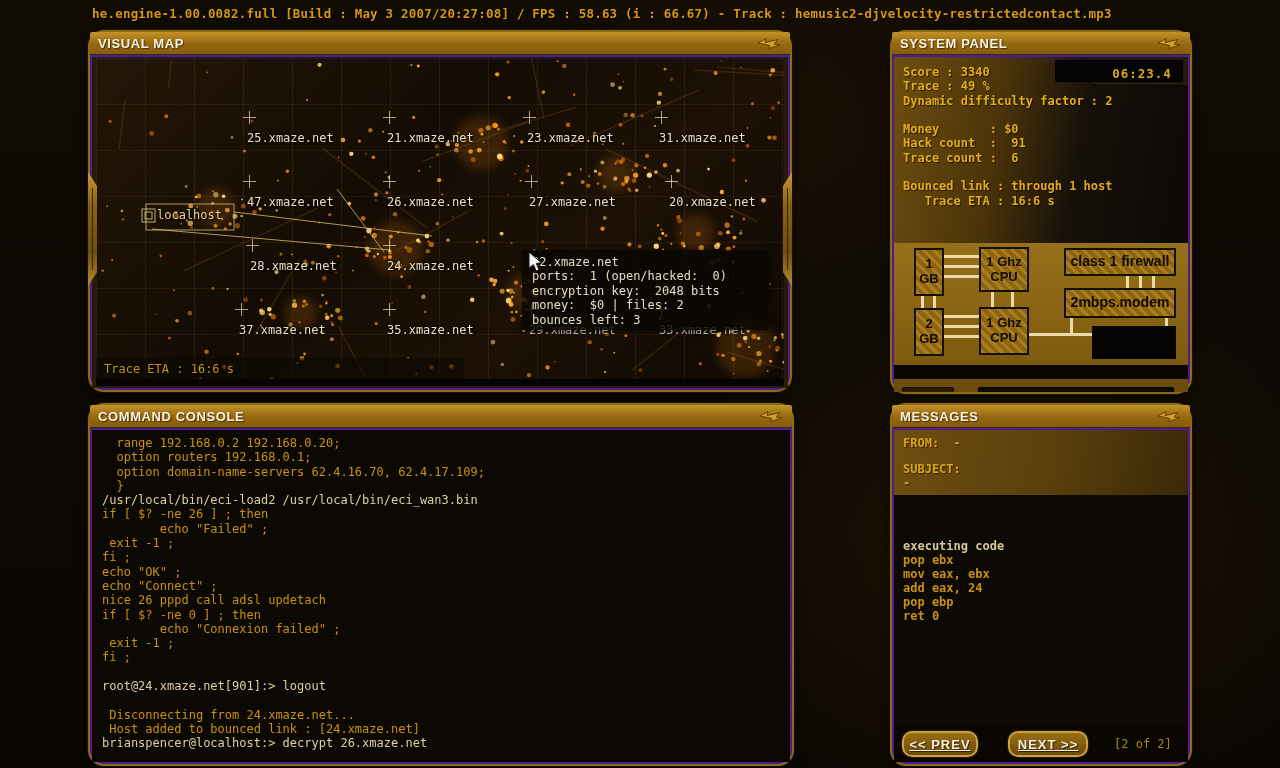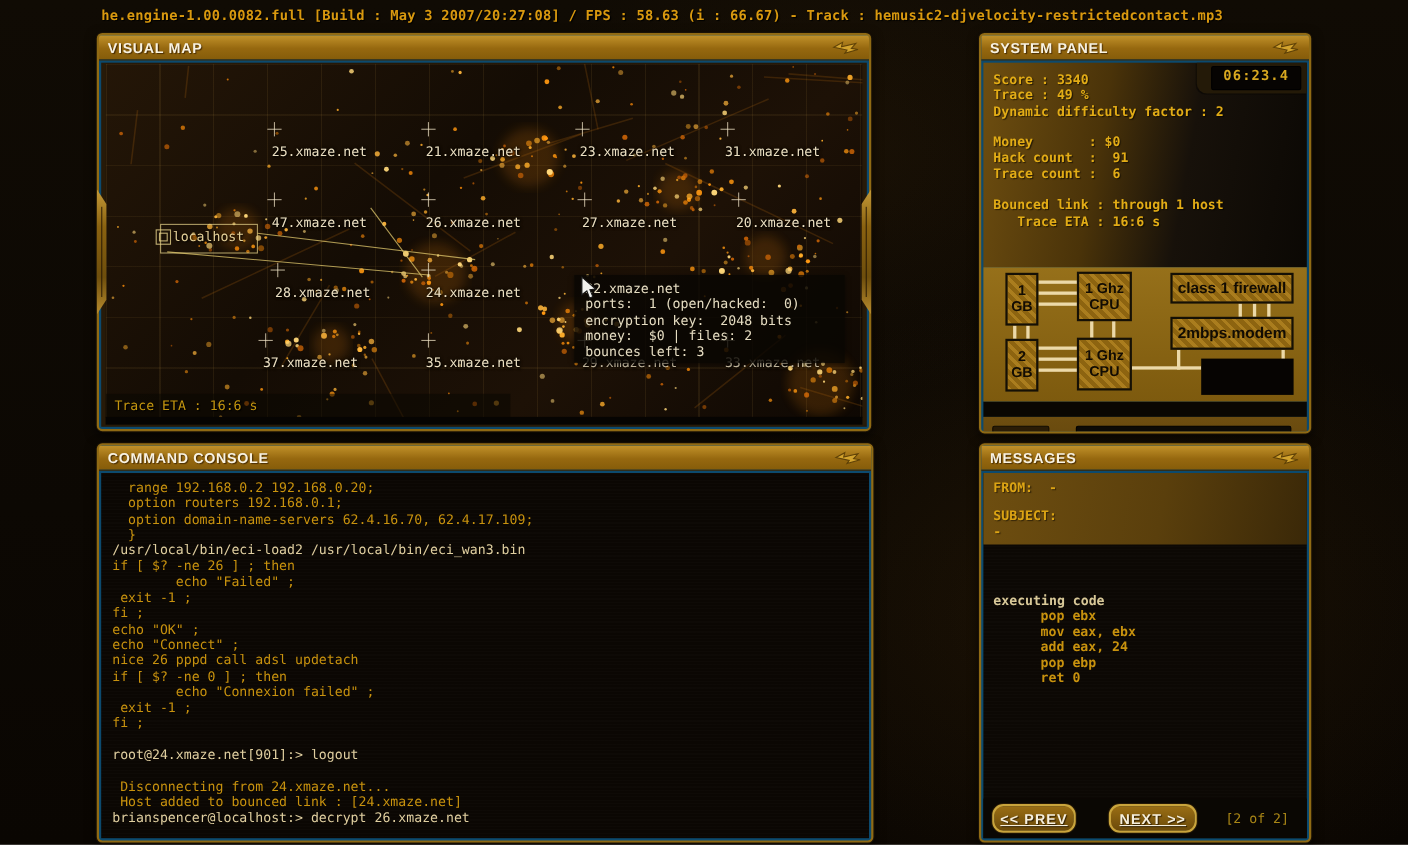--- a/index.html
+++ b/index.html
@@ -8,21 +8,21 @@
     background:
       radial-gradient(560px 420px at 78% 72%, rgba(90,58,12,.22), transparent 70%),
       radial-gradient(420px 320px at 60% 18%, rgba(80,50,10,.16), transparent 70%),
       linear-gradient(#100b04,#0c0803 60%,#0a0602);
     font-family:"DejaVu Sans Mono", monospace;
   }
   
   .topbar{position:absolute;left:92px;top:6px;color:#d9990f;font:bold 12.5px "DejaVu Sans Mono",monospace;letter-spacing:.2px;text-shadow:1px 1px 1px #000;}
   .watermark{position:absolute;left:112px;top:31px;color:rgba(150,92,16,.30);font:bold italic 11px "Liberation Sans",sans-serif;letter-spacing:1px;}
   
-  .panel{position:absolute;border:2px solid #8f6a14;border-radius:5px;box-shadow:0 0 0 1px #1a1206,0 3px 10px rgba(0,0,0,.65);background:#0c4a6e;overflow:visible;}
+  .panel{position:absolute;border:2px solid #8f6a14;border-radius:16px;box-shadow:0 0 0 1px #1a1206,0 3px 10px rgba(0,0,0,.65);background:#4c1d95;overflow:visible;}
   .pclip{position:absolute;inset:0;overflow:hidden;border-radius:2px;}
   .phdr{position:relative;height:22px;background:linear-gradient(#c2922a,#96680f 55%,#855c0a);display:flex;align-items:center;padding:0 8px;color:#f8f2e2;font:bold 13px "Liberation Sans",sans-serif;letter-spacing:.6px;text-shadow:1px 1px 1px rgba(60,35,0,.85);border-bottom:1px solid #3a2808;}
   .phdr .sp{flex:1}
   .phdr svg{opacity:.9}
   
   #map-body{position:absolute;left:2px;right:2px;top:25px;bottom:2px;background:#271a08;}
   #map-viewport{position:absolute;left:4px;right:4px;top:1px;height:322px;overflow:hidden;
     background:linear-gradient(135deg,#241607,#140c04 40%,#1d1106 68%,#0e0803);}
   #map-viewport::after{content:'';position:absolute;inset:0;
     background:
@@ -54,38 +54,38 @@
     background-image:repeating-linear-gradient(to bottom, rgba(255,255,255,.013) 0 1px, transparent 1px 3px);}
   .cline{font:12px "DejaVu Sans Mono",monospace;line-height:14.3px;white-space:pre;}
   .cline.gold{color:#c8920e;}
   .cline.cream{color:#e0cfa0;}
   
   #sys-body{position:absolute;left:2px;right:2px;top:25px;bottom:2px;}
   #sys-info{position:relative;height:186px;background:linear-gradient(100deg,#6e4e10 0%,#4a3309 36%,#17110a 62%,#0b0804 100%);}
   #sys-stats{position:absolute;left:9px;top:8px;}
   .sline{font:bold 12px "DejaVu Sans Mono",monospace;line-height:14.3px;white-space:pre;color:#e2ac16;text-shadow:1px 1px 1px rgba(0,0,0,.6);}
   #timer-tab{position:absolute;right:0;top:0;width:100px;height:28px;background:#241a08;border-bottom-left-radius:9px;box-shadow:-1px 1px 0 rgba(0,0,0,.4);}
-  #timer-box{position:absolute;right:5px;top:3px;width:80px;height:20px;background:#060402;border:1px solid #000;border-radius:2px;display:flex;align-items:flex-start;justify-content:center;}
+  #timer-box{position:absolute;right:5px;top:3px;width:80px;height:20px;background:#060402;border:1px solid #000;border-radius:2px;display:flex;align-items:flex-end;justify-content:center;padding-left:46px;}
   #timer-box span{color:#d8a820;font:bold 12.5px "DejaVu Sans Mono",monospace;letter-spacing:1px;}
   #sys-hw{position:relative;height:122px;background:linear-gradient(#96701a,#7d5a0e);}
   .hw-box{position:absolute;background:repeating-linear-gradient(45deg,#aa7d1e 0 3px,#8d6410 3px 7px);border:2px solid #151005;color:#120c03;font:bold 13px "Liberation Sans",sans-serif;display:flex;flex-direction:column;align-items:center;justify-content:center;text-align:center;line-height:1.12;box-sizing:border-box;}
   .wire{position:absolute;background:#ecd9a8;}
   #hw-blackbox{position:absolute;left:198px;top:83px;width:84px;height:33px;background:#060402;}
   #sys-strip{height:14px;background:#0a0702;}
   #sys-crack{position:relative;height:45px;background:linear-gradient(#6e4e10,#5f430c);}
   #crack-btn{position:absolute;left:8px;top:8px;width:50px;height:25px;background:#2a1c06;border:1px solid #120c03;border-radius:2px;color:#c89020;font:bold 13px "DejaVu Sans Mono",monospace;display:flex;align-items:center;justify-content:center;cursor:pointer;}
   #crack-input{position:absolute;left:84px;top:8px;width:196px;height:25px;background:#0c0a06;border:1px solid #000;border-radius:2px;color:#e8dcc0;font:bold 13px "DejaVu Sans Mono",monospace;padding:0 8px;box-sizing:border-box;}
   
   #msg-body{position:absolute;left:2px;right:2px;top:25px;bottom:2px;background:#0c0804;
     background-image:repeating-linear-gradient(to bottom, rgba(255,255,255,.012) 0 1px, transparent 1px 3px);}
   #msg-from{height:65px;background:linear-gradient(100deg,#6e4e10,#5a3f0c 55%,#3a2808 100%);padding:7px 0 0 9px;box-sizing:border-box;}
   .mfline{font:bold 12px "DejaVu Sans Mono",monospace;line-height:13.2px;white-space:pre;color:#dca414;text-shadow:1px 1px 1px rgba(0,0,0,.5);}
   #msg-lines{padding:44px 0 0 9px;height:188px;box-sizing:border-box;}
   .mline{font:bold 12px "DejaVu Sans Mono",monospace;line-height:14px;white-space:pre;}
-  .mline.gold{color:#c8920e;margin-left:43px;}
+  .mline.gold{color:#c8920e;}
   .mline.cream{color:#d8c898;}
   #msg-footer{position:absolute;left:0;right:0;bottom:0;height:36px;background:#0a0703;display:flex;align-items:center;}
   .nav-btn{height:22px;border-radius:10px;background:linear-gradient(#9a6e14,#6b4a0a);border:2px solid #c9a43c;box-shadow:0 0 0 1px #241806;color:#f6efdd;font:bold 13px "Liberation Sans",sans-serif;letter-spacing:1px;text-shadow:1px 1px 1px rgba(40,24,0,.9);display:flex;align-items:center;justify-content:center;cursor:pointer;text-decoration:underline;}
   #prev-btn{width:72px;margin-left:8px;}
   #next-btn{width:76px;margin-left:30px;}
   #page-ind{margin-left:26px;color:#a98616;font:12px "DejaVu Sans Mono",monospace;}
 </style>
 </head>
 <body>
 

